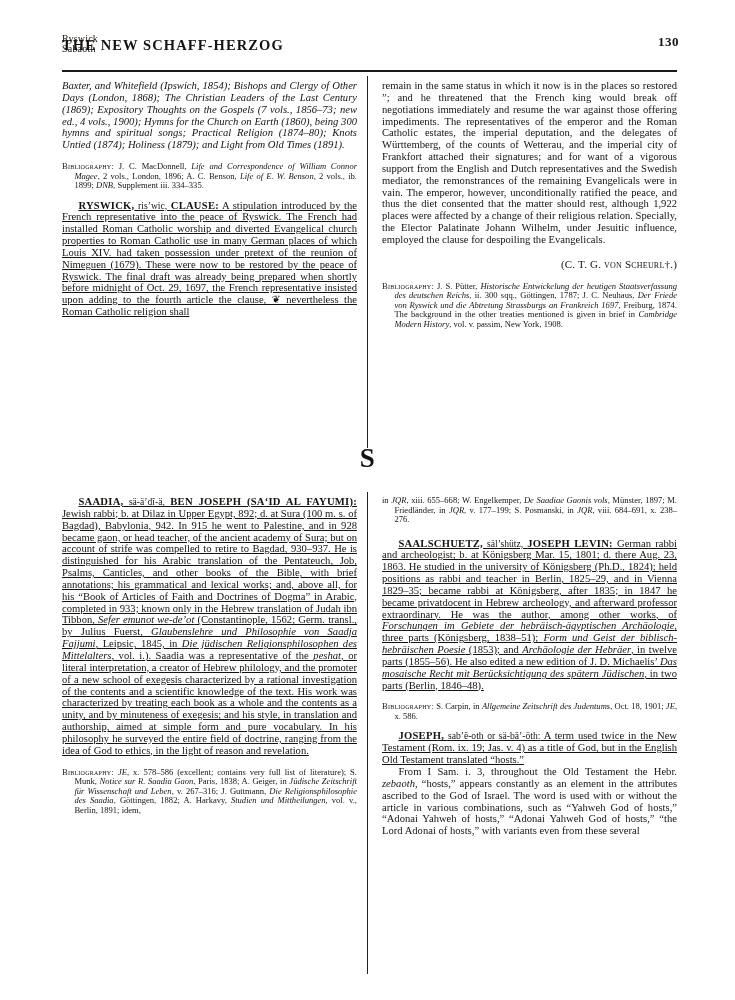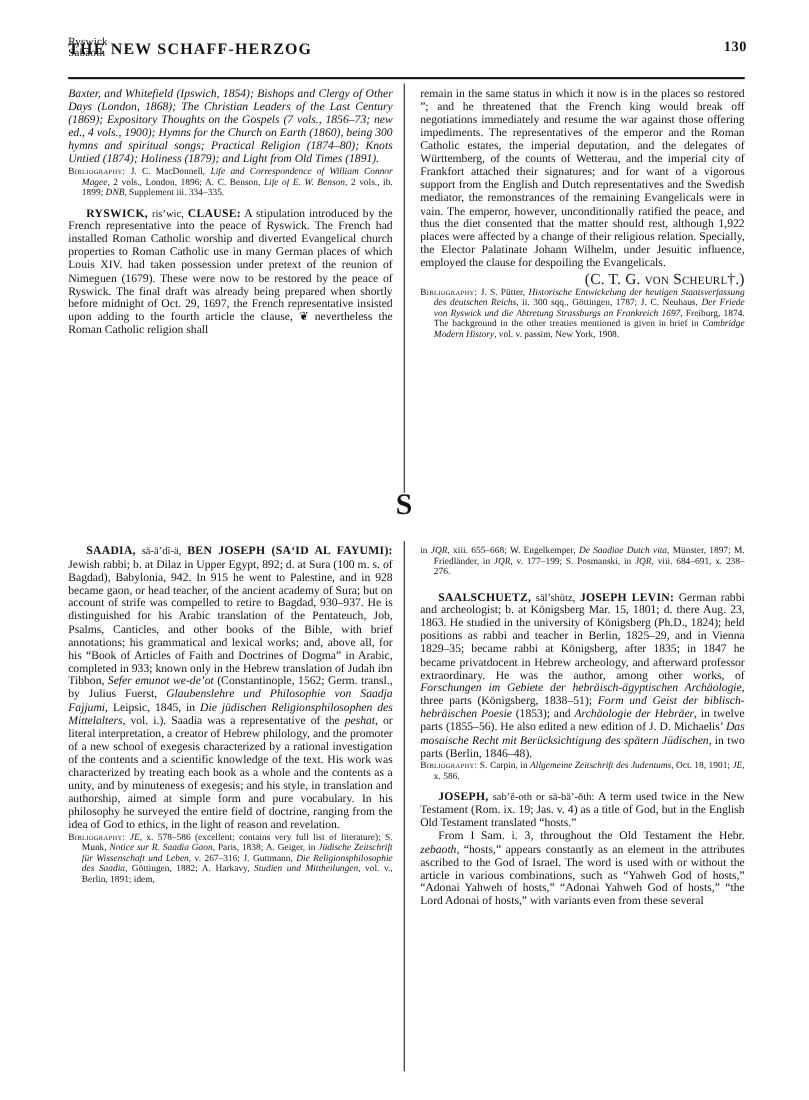--- a/index.html
+++ b/index.html
@@ -88,48 +88,48 @@
   }
   .divider-a { left: 367px; height: 372px; }
   .divider-b { left: 367px; top: 492px; height: 482px; }
 
   
   p {
     margin: 0;
     text-indent: 1.55em;
   }
   p.noindent { text-indent: 0; }
-  .entry { text-indent: 1.55em; }
+  .entry { text-indent: 1.55em; text-decoration: underline; }
   .hw {
     font-weight: bold;
     letter-spacing: 0.25px;
   }
   .pron {
     font-style: normal;
     font-size: 9.6px;
   }
   i, .it { font-style: italic; }
 
   .sig {
     text-align: right;
     text-indent: 0;
-    margin-top: 3px;
-    font-size: 14px;
+    margin-top: 13px;
+    font-size: 11px;
   }
   .sc {
     font-variant: small-caps;
     letter-spacing: 0.2px;
   }
 
   
   .bib {
     font-size: 8.55px;
     line-height: 9.5px;
     text-align: justify;
-    margin-top: 0;
+    margin-top: 11px;
     padding-left: 1.45em;
     text-indent: -1.45em;
   }
   .bib .lbl {
     font-variant: small-caps;
     letter-spacing: 0.25px;
   }
   .bib i { font-style: italic; }
   .gap-m { height: 9px; }
   .gap-l { height: 13px; }
@@ -198,21 +198,21 @@
 
     <div class="bib">
       <span class="lbl">Bibliography:</span><span> <i>JE</i>, x. 578–586 (excellent; contains very full list of literature); S. Munk, <i>Notice sur R. Saadia Gaon</i>, Paris, 1838; A. Geiger, in <i>Jüdische Zeitschrift für Wissenschaft und Leben</i>, v. 267–316; J. Guttmann, <i>Die Religionsphilosophie des Saadia</i>, Göttingen, 1882; A. Harkavy, <i>Studien und Mittheilungen</i>, vol. v., Berlin, 1891; idem,</span>
     </div>
 
   </div>
 
   <div class="col col-right" style="top:496px; height:480px;">
 
     <div class="bib" style="margin-top:0;">
-      <span>in <i>JQR</i>, xiii. 655–668; W. Engelkemper, <i>De Saadiae Dutch vita</i>, Münster, 1897; M. Friedländer, in <i>JQR</i>, v. 177–199; S. Posmanski, in <i>JQR</i>, viii. 684–691, x. 238–276.</span>
+      <span>in <i>JQR</i>, xiii. 655–668; W. Engelkemper, <i>De Saadiae Gaonis vols</i>, Münster, 1897; M. Friedländer, in <i>JQR</i>, v. 177–199; S. Posmanski, in <i>JQR</i>, viii. 684–691, x. 238–276.</span>
     </div>
 
     <div class="gap-l"></div>
 
     <p class="entry"><span class="hw">SAALSCHUETZ,</span> <span class="pron">säl’shütz,</span> <span class="hw">JOSEPH LEVIN:</span><span> German rabbi and archeologist; b. at Königsberg Mar. 15, 1801; d. there Aug. 23, 1863. He studied in the university of Königsberg (Ph.D., 1824); held positions as rabbi and teacher in Berlin, 1825–29, and in Vienna 1829–35; became rabbi at Königsberg, after 1835; in 1847 he became privatdocent in Hebrew archeology, and afterward professor extraordinary. He was the author, among other works, of <i>Forschungen im Gebiete der hebräisch-ägyptischen Archäologie</i>, three parts (Königsberg, 1838–51); <i>Form und Geist der biblisch-hebräischen Poesie</i> (1853); and <i>Archäologie der Hebräer</i>, in twelve parts (1855–56). He also edited a new edition of J. D. Michaelis’ <i>Das mosaische Recht mit Berücksichtigung des spätern Jüdischen</i>, in two parts (Berlin, 1846–48).</span></p>
 
     <div class="bib">
       <span class="lbl">Bibliography:</span><span> S. Carpin, in <i>Allgemeine Zeitschrift des Judentums</i>, Oct. 18, 1901; <i>JE</i>, x. 586.</span>
     </div>
 

